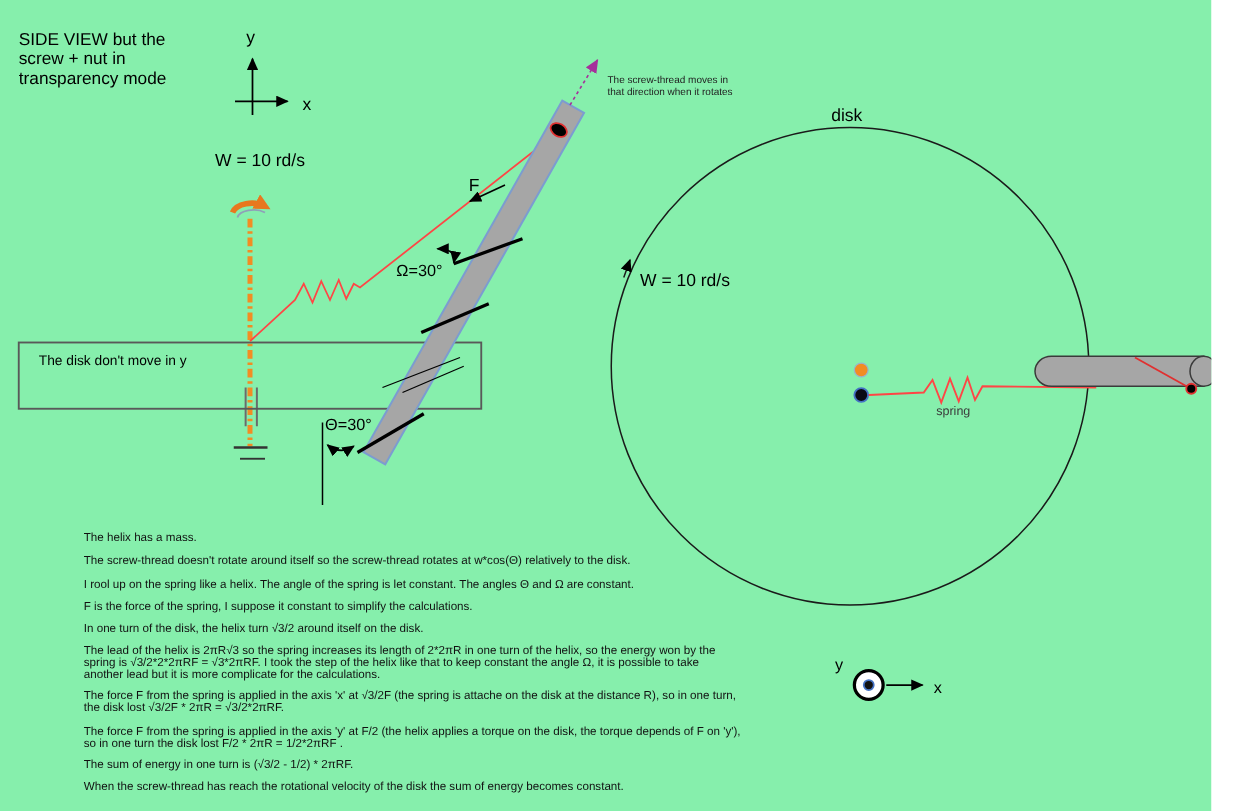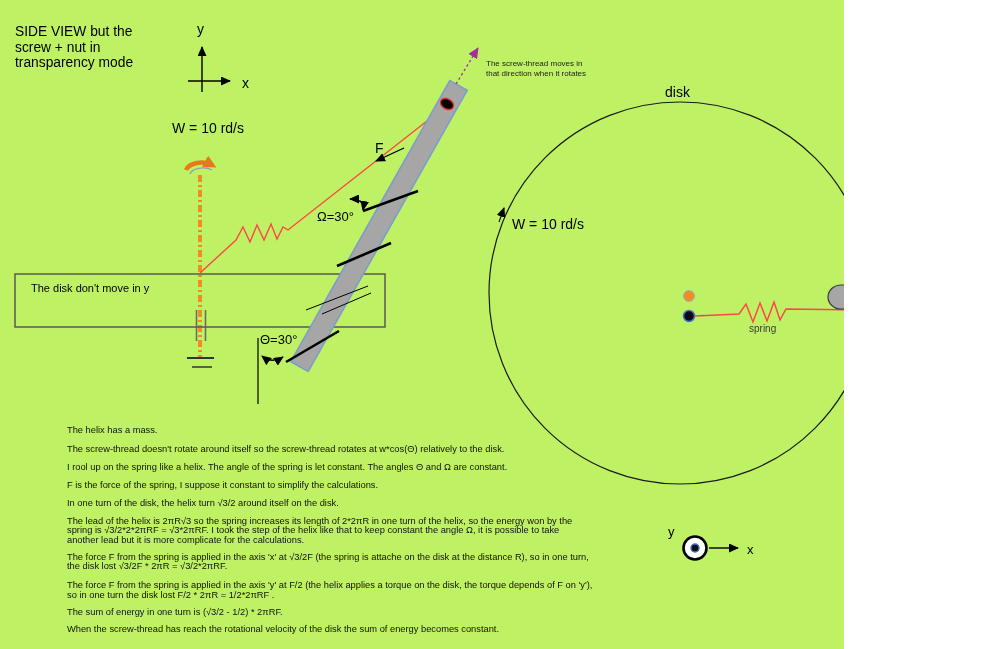--- a/index.html
+++ b/index.html
@@ -1,16 +1,16 @@
 <!DOCTYPE html>
 <html><head>
 <meta charset="utf-8">
 <style>
   html,body{margin:0;padding:0;background:#ffffff;}
-  .stage{position:relative;width:844px;height:649px;background:#bef264;overflow:hidden;}
+  .stage{position:relative;width:969px;height:649px;background:#86efac;overflow:hidden;}
   svg{display:block;}
   text{font-family:"Liberation Sans","DejaVu Sans",sans-serif;fill:#000;}
   .t14{font-size:14px;}
   .t13{font-size:13px;}
   .t11{font-size:11px;}
   .t10{font-size:10px;fill:#3b3b3b;}
   .t8{font-size:8px;fill:#222;}
   .note{font-size:9.3px;fill:#111;}
   .title{font-size:13.8px;}
 </style>

